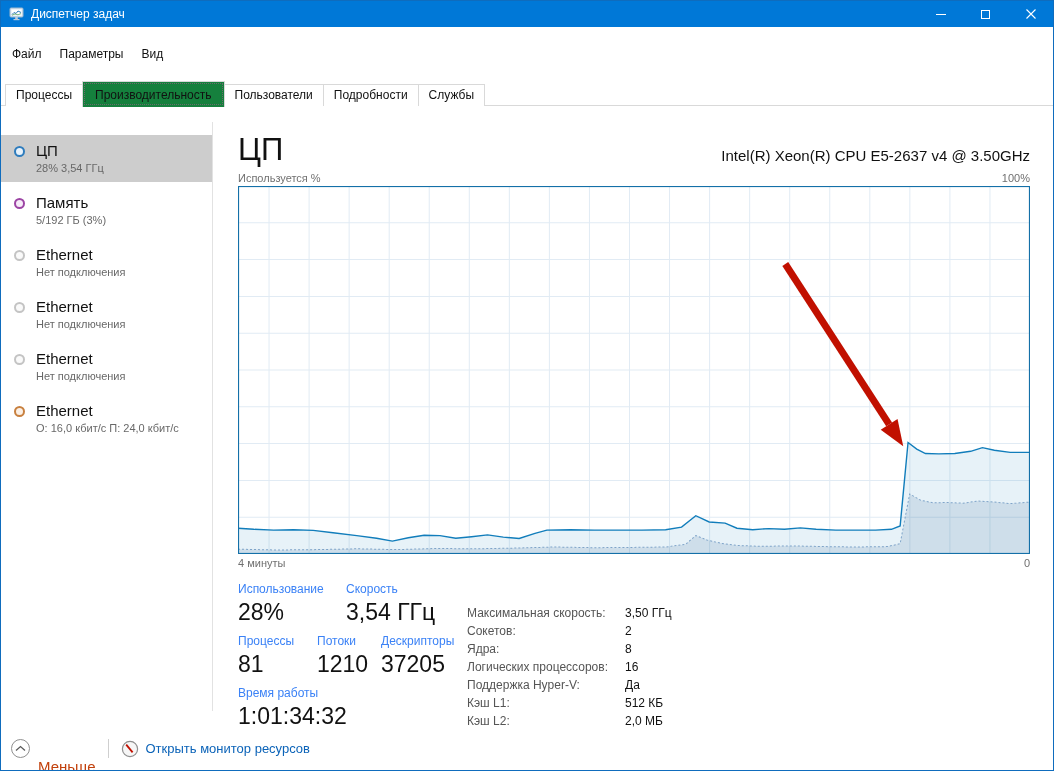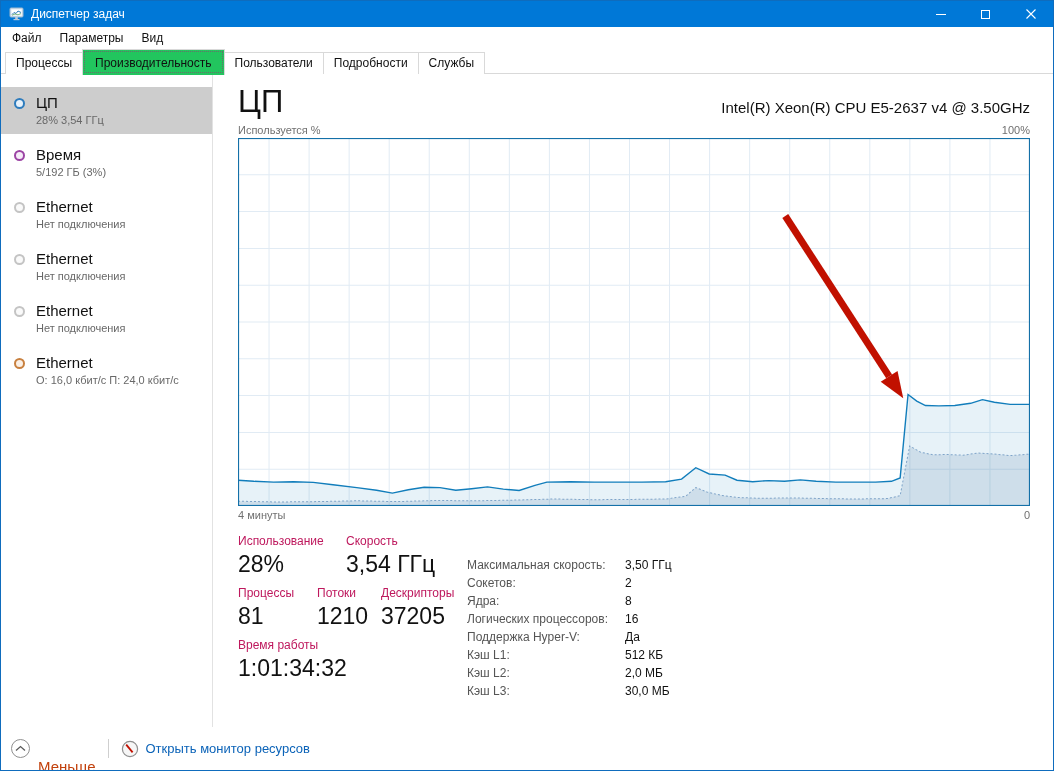--- a/index.html
+++ b/index.html
@@ -2,38 +2,39 @@
 <html><head>
 <meta charset="utf-8">
 <style>
   html,body{margin:0;padding:0;background:#555;}
   *{box-sizing:border-box;}
   .window{
     width:1054px;height:771px;background:#fff;border:1px solid #0f6cbd;
     display:flex;flex-direction:column;overflow:hidden;
     font-family:"Liberation Sans","DejaVu Sans",sans-serif;color:#111;
     position:relative;
+    gap:16px;
   }
   
   .titlebar{height:26px;background:#0078d7;display:flex;align-items:center;flex:none;}
   .app-icon{width:16px;height:16px;margin:0 6px 0 8px;flex:none;}
   .title-text{color:#fff;font-size:12px;flex:1;white-space:nowrap;}
   .tb-btn{width:45px;height:26px;display:flex;align-items:center;justify-content:center;flex:none;}
   .glyph-min{width:10px;height:1px;background:#fff;}
   .glyph-max{width:9px;height:9px;border:1px solid #fff;}
   
   .menubar{height:24px;display:flex;padding-left:2px;flex:none;background:#fff;}
   .menu-item{font-size:12px;padding:4px 9px;cursor:default;}
   
   .tabstrip{height:23px;display:flex;align-items:flex-end;padding-left:4px;flex:none;position:relative;background:#fff;}
   .tabstrip::after{content:"";position:absolute;left:0;right:0;bottom:0;height:1px;background:#d9d9d9;}
   .tab{position:relative;z-index:1;font-size:12px;background:#fff;border:1px solid #d9d9d9;border-bottom:none;
        padding:3px 10px 4px;white-space:nowrap;}
   .tab + .tab{margin-left:-1px;}
-  .tab.active{z-index:3;padding:6px 12px 5px;margin-bottom:-1px;background:#22c55e;
+  .tab.active{z-index:3;padding:6px 12px 5px;margin-bottom:-1px;background:#15803d;
        outline:1px dotted #6b6b6b;outline-offset:-3px;}
   
   .content{flex:1;display:flex;min-height:0;}
   .sidebar{width:212px;flex:none;padding-top:13px;border-right:1px solid #e2e2e2;overflow:hidden;}
   .side-item{display:flex;padding:7px 6px 8px 13px;margin-bottom:5px;cursor:default;}
   .side-item.selected{background:#cdcdcd;}
   .ring{width:11px;height:11px;border-radius:50%;border:2px solid #bbb;background:#fafafa;margin:4px 11px 0 0;flex:none;}
   .side-title{font-size:15px;line-height:18px;color:#111;}
   .side-sub{font-size:11px;color:#686868;margin-top:2px;white-space:nowrap;}
   
@@ -46,21 +47,21 @@
   .axis-row.bottom{margin-top:3px;}
   .chart-wrap{height:368px;flex:none;}
   .chart-wrap svg{display:block;width:100%;height:100%;}
   
   .stats{display:flex;margin-top:13px;}
   .stats-left{width:229px;flex:none;}
   .sl-row{display:flex;margin-bottom:9px;}
   .stat-cell.c1a{width:108px;}
   .stat-cell.c2a{width:79px;}
   .stat-cell.c2b{width:64px;}
-  .stat-label{font-size:12px;color:#be185d;margin-bottom:3px;white-space:nowrap;}
+  .stat-label{font-size:12px;color:#3b82f6;margin-bottom:3px;white-space:nowrap;}
   .stat-value{font-size:23px;font-weight:300;line-height:26px;white-space:nowrap;}
   .details{flex:1;padding-top:2px;margin-top:20px;}
   .detail-row{display:flex;line-height:18px;}
   .detail-label{width:158px;flex:none;font-size:12px;color:#555;white-space:nowrap;}
   .detail-value{font-size:12px;color:#111;white-space:nowrap;}
   
   .footer{height:43px;flex:none;display:flex;align-items:center;padding-left:10px;background:#fff;}
   .chev-circle{width:19px;height:19px;border:1px solid #8f8f8f;border-radius:50%;
       display:flex;align-items:center;justify-content:center;margin-right:8px;flex:none;}
   .less-label{font-size:15px;color:#c2410c;margin-right:12px;margin-top:35px;}
@@ -117,21 +118,21 @@
         <div class="side-item selected">
           <span class="ring" style="border-color: rgb(46, 124, 189); background: rgb(232, 242, 251);"></span>
           <div>
             <div class="side-title">ЦП</div>
             <div class="side-sub">28% 3,54 ГГц</div>
           </div>
         </div>
         <div class="side-item">
           <span class="ring" style="border-color: rgb(156, 68, 164); background: rgb(246, 235, 248);"></span>
           <div>
-            <div class="side-title">Время</div>
+            <div class="side-title">Память</div>
             <div class="side-sub">5/192 ГБ (3%)</div>
           </div>
         </div>
         <div class="side-item">
           <span class="ring" style="border-color: rgb(196, 196, 196); background: rgb(250, 250, 250);"></span>
           <div>
             <div class="side-title">Ethernet</div>
             <div class="side-sub">Нет подключения</div>
           </div>
         </div>

